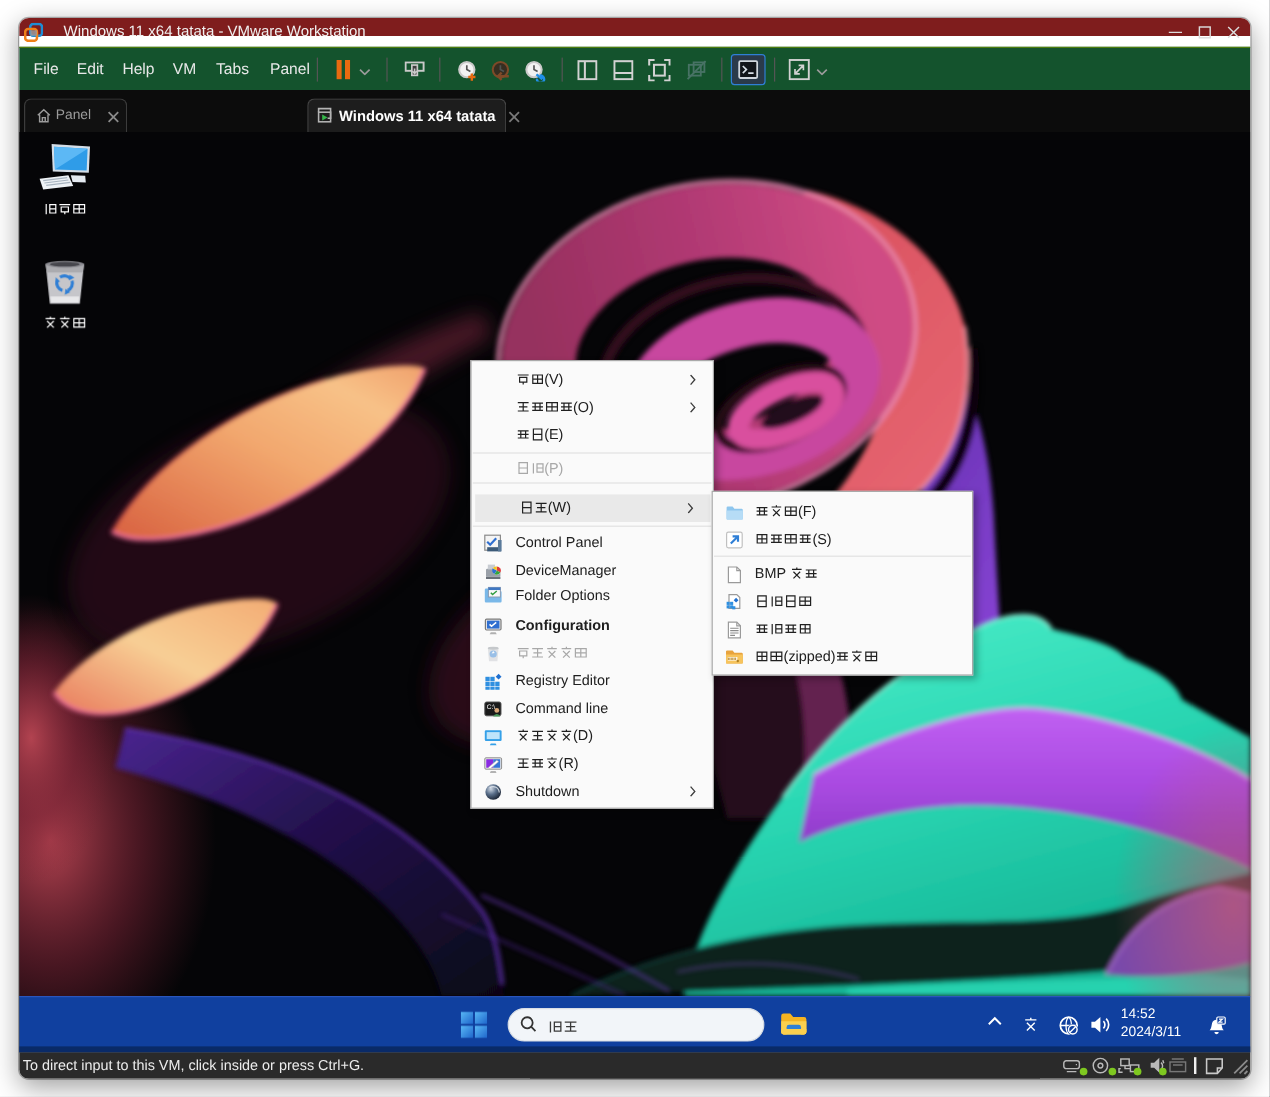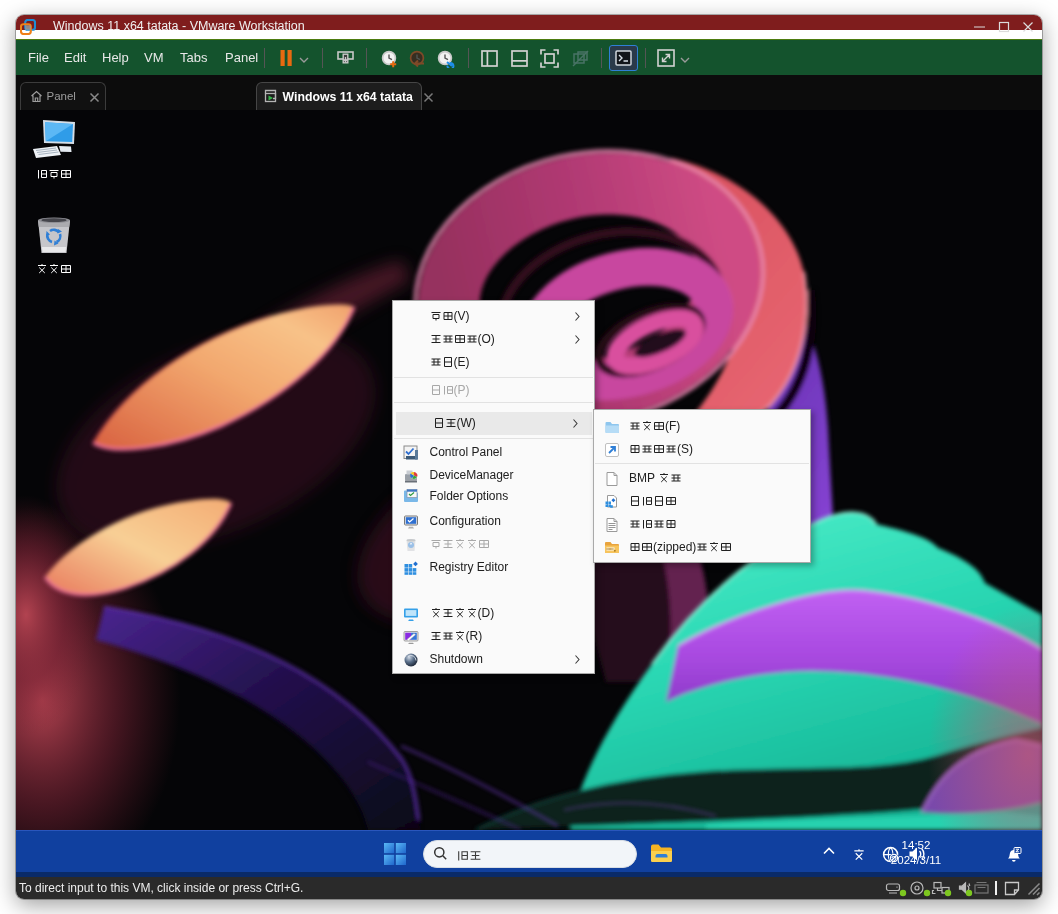--- a/index.html
+++ b/index.html
@@ -393,21 +393,21 @@
         </div>
 <div class="mi" style="top:184px;">
           <span class="lbl">Folder Options</span>
           <svg class="ico" viewBox="0 0 16 16" style="position:absolute;left:9.5px;top:3.5px;width:16px;height:16px">
             <path d="M1 3.5 a1 1 0 0 1 1 -1 h4 l1.5 2 H14 a1 1 0 0 1 1 1 V13 a1 1 0 0 1 -1 1 H2 a1 1 0 0 1 -1 -1 Z" fill="#7ab8e8"></path>
 <rect x="4" y="1.5" width="10" height="8" fill="#f8f8f8" stroke="#8a9ab0" stroke-width=".8"></rect>
 <rect x="4" y="1.5" width="10" height="2.2" fill="#3f77c2"></rect>
             <path d="M6 6 l1.5 1.5 L11 4.5" stroke="#2f9c3f" stroke-width="1.2" fill="none"></path>
           </svg>
         </div>
-<div class="mi" style="top:209.7px;">
+<div class="mi" style="top:209.7px;font-weight:bold;">
           <span class="lbl">Configuration</span>
           <svg class="ico" viewBox="0 0 16 16" style="position:absolute;left:9.5px;top:3.5px;width:16px;height:16px">
             <rect x="1.5" y="2" width="13" height="9" rx="1" fill="#e8e8e8" stroke="#7a7a7a" stroke-width="1"></rect>
 <rect x="2.8" y="3.2" width="10.4" height="6.6" fill="#2f6fd0"></rect>
             <path d="M5 6.3 l1.6 1.6 L10.5 4.6" stroke="#fff" stroke-width="1.3" fill="none"></path>
 <path d="M6 12.8 h4 l1 1.8 h-6 Z" fill="#b0b0b0"></path>
           </svg>
         </div>
 <div class="mi gray" style="top:232.7px;">
           <span class="lbl"><svg class="ck" style="width:60.0px;height:12.0px;vertical-align:-2px;" viewBox="0 0 60 12">
@@ -433,20 +433,29 @@
               <rect x="1.5" y="4" width="3.6" height="3.6"></rect>
               <rect x="5.6" y="4" width="3.6" height="3.6"></rect>
 <rect x="1.5" y="8.1" width="3.6" height="3.6"></rect>
               <rect x="5.6" y="8.1" width="3.6" height="3.6"></rect>
 <rect x="1.5" y="12.2" width="3.6" height="2.6"></rect>
               <rect x="5.6" y="12.2" width="3.6" height="2.6"></rect>
 <rect x="9.7" y="8.1" width="3.6" height="3.6"></rect>
               <rect x="9.7" y="12.2" width="3.6" height="2.6"></rect>
 <rect x="10.8" y="2.2" width="3.4" height="3.4" transform="rotate(45 12.5 3.9)" fill="#1f6fd0"></rect>
             </g>
+          </svg>
+        </div>
+<div class="mi" style="top:278.7px;">
+          <span class="lbl">Command line</span>
+          <svg class="ico" viewBox="0 0 16 16" style="position:absolute;left:9.5px;top:3.5px;width:16px;height:16px">
+            <rect x="1" y="2" width="13.5" height="11.5" rx="1.5" fill="#1a1a1a" stroke="#555" stroke-width=".8"></rect>
+<text x="2.6" y="8.2" font-size="5.5" fill="#fff" font-family="Liberation Sans">C:\</text>
+<circle cx="11" cy="9" r="2" fill="#d8a878"></circle>
+            <path d="M8 14 a3.2 3.2 0 0 1 6 0 Z" fill="#4a9a5a"></path>
           </svg>
         </div>
 <div class="mi" style="top:301.7px;">
           <span class="lbl"><svg class="ck" style="width:48.0px;height:12.0px;vertical-align:-2px;" viewBox="0 0 48 12">
               <use href="#g6" x="0"></use>
               <use href="#g2" x="12"></use>
               <use href="#g6" x="24"></use>
               <use href="#g6" x="36"></use>
             </svg>(D)</span>
           <svg class="ico" viewBox="0 0 16 16" style="position:absolute;left:9.5px;top:3.5px;width:16px;height:16px">
@@ -614,21 +623,21 @@
  <circle cx="8.6" cy="8.6" r="7" fill="none" stroke="#fff" stroke-width="1.5"></circle>
  <path d="M1.8 8.6 h13.6 M8.6 1.7 c-3 2 -3 11.8 0 13.8 M8.6 1.7 c3 2 3 11.8 0 13.8" fill="none" stroke="#fff" stroke-width="1.1"></path>
  <circle cx="12" cy="12" r="4.6" fill="#10409f"></circle>
  <circle cx="12" cy="12" r="3.6" fill="none" stroke="#fff" stroke-width="1.2"></circle>
  <path d="M9.5 14.5 L14.5 9.5" stroke="#fff" stroke-width="1.2"></path>
 </svg>
 <svg class="ab" style="left:892px;top:15.5px" width="19" height="16" viewBox="0 0 19 16">
  <path d="M1.5 5.5 h3 L9 1.5 V14.5 L4.5 10.5 h-3 Z" fill="#fff"></path>
  <path d="M11.5 5 a4.2 4.2 0 0 1 0 6 M13.8 2.8 a7.5 7.5 0 0 1 0 10.4" fill="none" stroke="#fff" stroke-width="1.4"></path>
 </svg>
-<div class="ab" style="left:871px;top:8px;width:58px;text-align:center;color:#fff;font-size:11.5px;line-height:14.5px">14:52<br>2024/3/11</div>
+<div class="ab" style="left:918px;top:8px;width:58px;text-align:left;color:#fff;font-size:11.5px;line-height:14.5px">14:52<br>2024/3/11</div>
 <svg class="ab" style="left:989px;top:16px" width="17" height="17" viewBox="0 0 17 17">
  <path d="M3 12.5 c1.5 -1 1.5 -3.5 2 -5.5 a4 4 0 0 1 7.8 0 c.5 2 .5 4.5 2 5.5 Z" fill="#fff"></path>
  <path d="M7 14 a1.8 1.8 0 0 0 3.6 0 Z" fill="#fff"></path>
  <rect x="9" y="1.5" width="7" height="6" rx="1" fill="#10409f" stroke="#fff" stroke-width="1"></rect>
  <path d="M10.8 3.2 h3 l-3 2.6 h3" fill="none" stroke="#fff" stroke-width="1"></path>
 </svg>
 </div>
 </div>
 <div id="statusbar">
 <div class="ab" style="left:3px;top:3.5px;color:#ececec;font-size:12px">To direct input to this VM, click inside or press Ctrl+G.</div>

